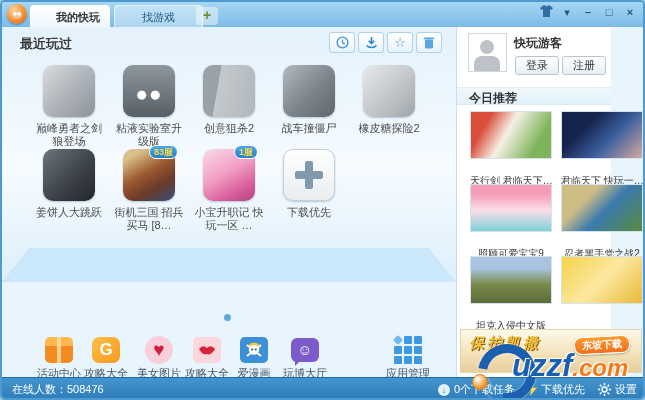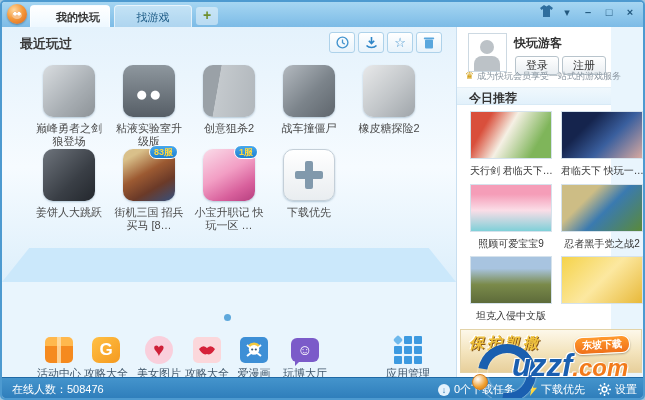--- a/index.html
+++ b/index.html
@@ -8,21 +8,21 @@
   
   .titlebar{position:absolute;left:0;top:0;width:100%;height:25px;background:linear-gradient(#a6d6f2,#7cbbe6);}
   .logo{position:absolute;left:5px;top:2px;width:20px;height:20px;border-radius:50%;
         background:radial-gradient(circle at 35% 30%,#ffd9a0,#f59a3c 45%,#d9641c);box-shadow:0 1px 2px rgba(0,0,0,.3);}
   .logo::after{content:"";position:absolute;left:5px;top:7px;width:10px;height:8px;border-radius:50%;
         background:radial-gradient(circle at 30% 35%,#fff 1.5px,transparent 2px),radial-gradient(circle at 70% 35%,#fff 1.5px,transparent 2px),#f7c08a;}
   .tab{position:absolute;top:3px;height:22px;line-height:22px;text-align:center;font-size:11px;color:#1d5b85;
        background:rgba(255,255,255,.38);border-radius:4px 4px 0 0;border:1px solid rgba(255,255,255,.6);border-bottom:none;box-sizing:border-box;cursor:pointer;}
   .tab.active{background:linear-gradient(#ffffff,#eef8ff);color:#333;font-weight:bold;}
   .tab1{left:28px;width:80px;padding-left:16px;}
-  .tab2{left:112px;width:78px;}
+  .tab2{left:112px;width:89px;}
   .tab-add{position:absolute;left:194px;top:5px;width:22px;height:18px;line-height:17px;text-align:center;
        background:rgba(255,255,255,.45);border-radius:3px;color:#6f8f2e;font-weight:bold;font-size:14px;cursor:pointer;}
   .wincontrols{position:absolute;right:4px;top:3px;display:flex;gap:3px;}
   .wc{width:18px;height:16px;line-height:15px;text-align:center;color:#23587e;font-size:11px;font-weight:bold;cursor:pointer;}
 
   
   .main{position:absolute;left:0;top:25px;width:454px;height:255px;background:linear-gradient(#e4f2fc,#f6fbff 55%,#ddeffb);}
   .heading{position:absolute;left:18px;top:8px;font-size:13px;font-weight:bold;color:#3a3a3a;}
   .tools{position:absolute;right:14px;top:5px;display:flex;gap:3px;}
   .tool{width:24px;height:19px;display:flex;align-items:center;justify-content:center;
@@ -79,21 +79,21 @@
   .login{left:58px;} .register{left:105px;}
   .promo{position:absolute;left:8px;top:43px;width:178px;font-size:9px;color:#8a96a0;white-space:nowrap;}
   .promo .crown{color:#d4a017;font-size:10px;margin-right:3px;}
   .today{position:absolute;left:0;top:60px;width:100%;height:18px;line-height:18px;
          background:linear-gradient(#f0f8fd,#e2f1fb);border-top:1px solid #e4eff7;border-bottom:1px solid #d8eaf6;box-sizing:border-box;}
   .today span{margin-left:12px;font-size:12px;font-weight:bold;color:#333;}
   .rec{position:absolute;width:82px;text-align:center;cursor:pointer;}
   .rc0{left:13px;} .rc1{left:104px;}
   .rr0{top:84px;} .rr1{top:157px;} .rr2{top:229px;}
   .rimg{width:82px;height:48px;border:1px solid #d5e2ec;box-sizing:border-box;}
-  .rlabel{margin-top:5px;font-size:10px;color:#333;white-space:nowrap;overflow:hidden;}
+  .rlabel{margin-top:15px;font-size:10px;color:#333;white-space:nowrap;overflow:hidden;}
   .p1{background:linear-gradient(120deg,#d94f3c 20%,#f5f0e4 45%,#7fb55a 80%);}
   .p2{background:linear-gradient(135deg,#15244d 30%,#3a5f9e 60%,#d8a9a0);}
   .p3{background:linear-gradient(180deg,#f59db8 20%,#fbdde7 55%,#7fd0d8);}
   .p4{background:linear-gradient(135deg,#cdbd85 30%,#3a7ab0 55%,#5a8a3a);}
   .p5{background:linear-gradient(180deg,#a8c4e0 25%,#7a8a4a 60%,#5d6b3a);}
   .p6{background:linear-gradient(135deg,#f5d34a,#fce8a0 50%,#e8b93a);}
   .ad-banner{position:absolute;left:3px;top:302px;width:182px;height:44px;cursor:pointer;
              background:linear-gradient(#fdf8ea,#f3e3bb 55%,#e7cf9b);border:1px solid #e3d3a8;box-sizing:border-box;overflow:hidden;}
   .ad-text{margin:4px 0 0 8px;font-size:15px;font-weight:bold;font-style:italic;letter-spacing:3px;color:#f0c23c;
            text-shadow:1px 1px 0 #8a5a1a,-1px -1px 0 #fff;}
@@ -283,23 +283,20 @@
         </div>
       <div class="dlabel">应用管理</div>
     </div>
   </div>
 
   <div class="sidebar">
     <div class="avatar"></div>
     <div class="uname">快玩游客</div>
     <div class="sbtn login">登录</div>
     <div class="sbtn register">注册</div>
-    <div class="promo">
-      <span class="crown">♛</span><span>成为快玩会员享受一站式的游戏服务</span>
-    </div>
     <div class="today">
       <span>今日推荐</span>
     </div>
 
     <div class="rec rr0 rc0">
       <div class="rimg p1"></div>
       <div class="rlabel">天行剑  君临天下…</div>
     </div>
     <div class="rec rr0 rc1">
       <div class="rimg p2"></div>

